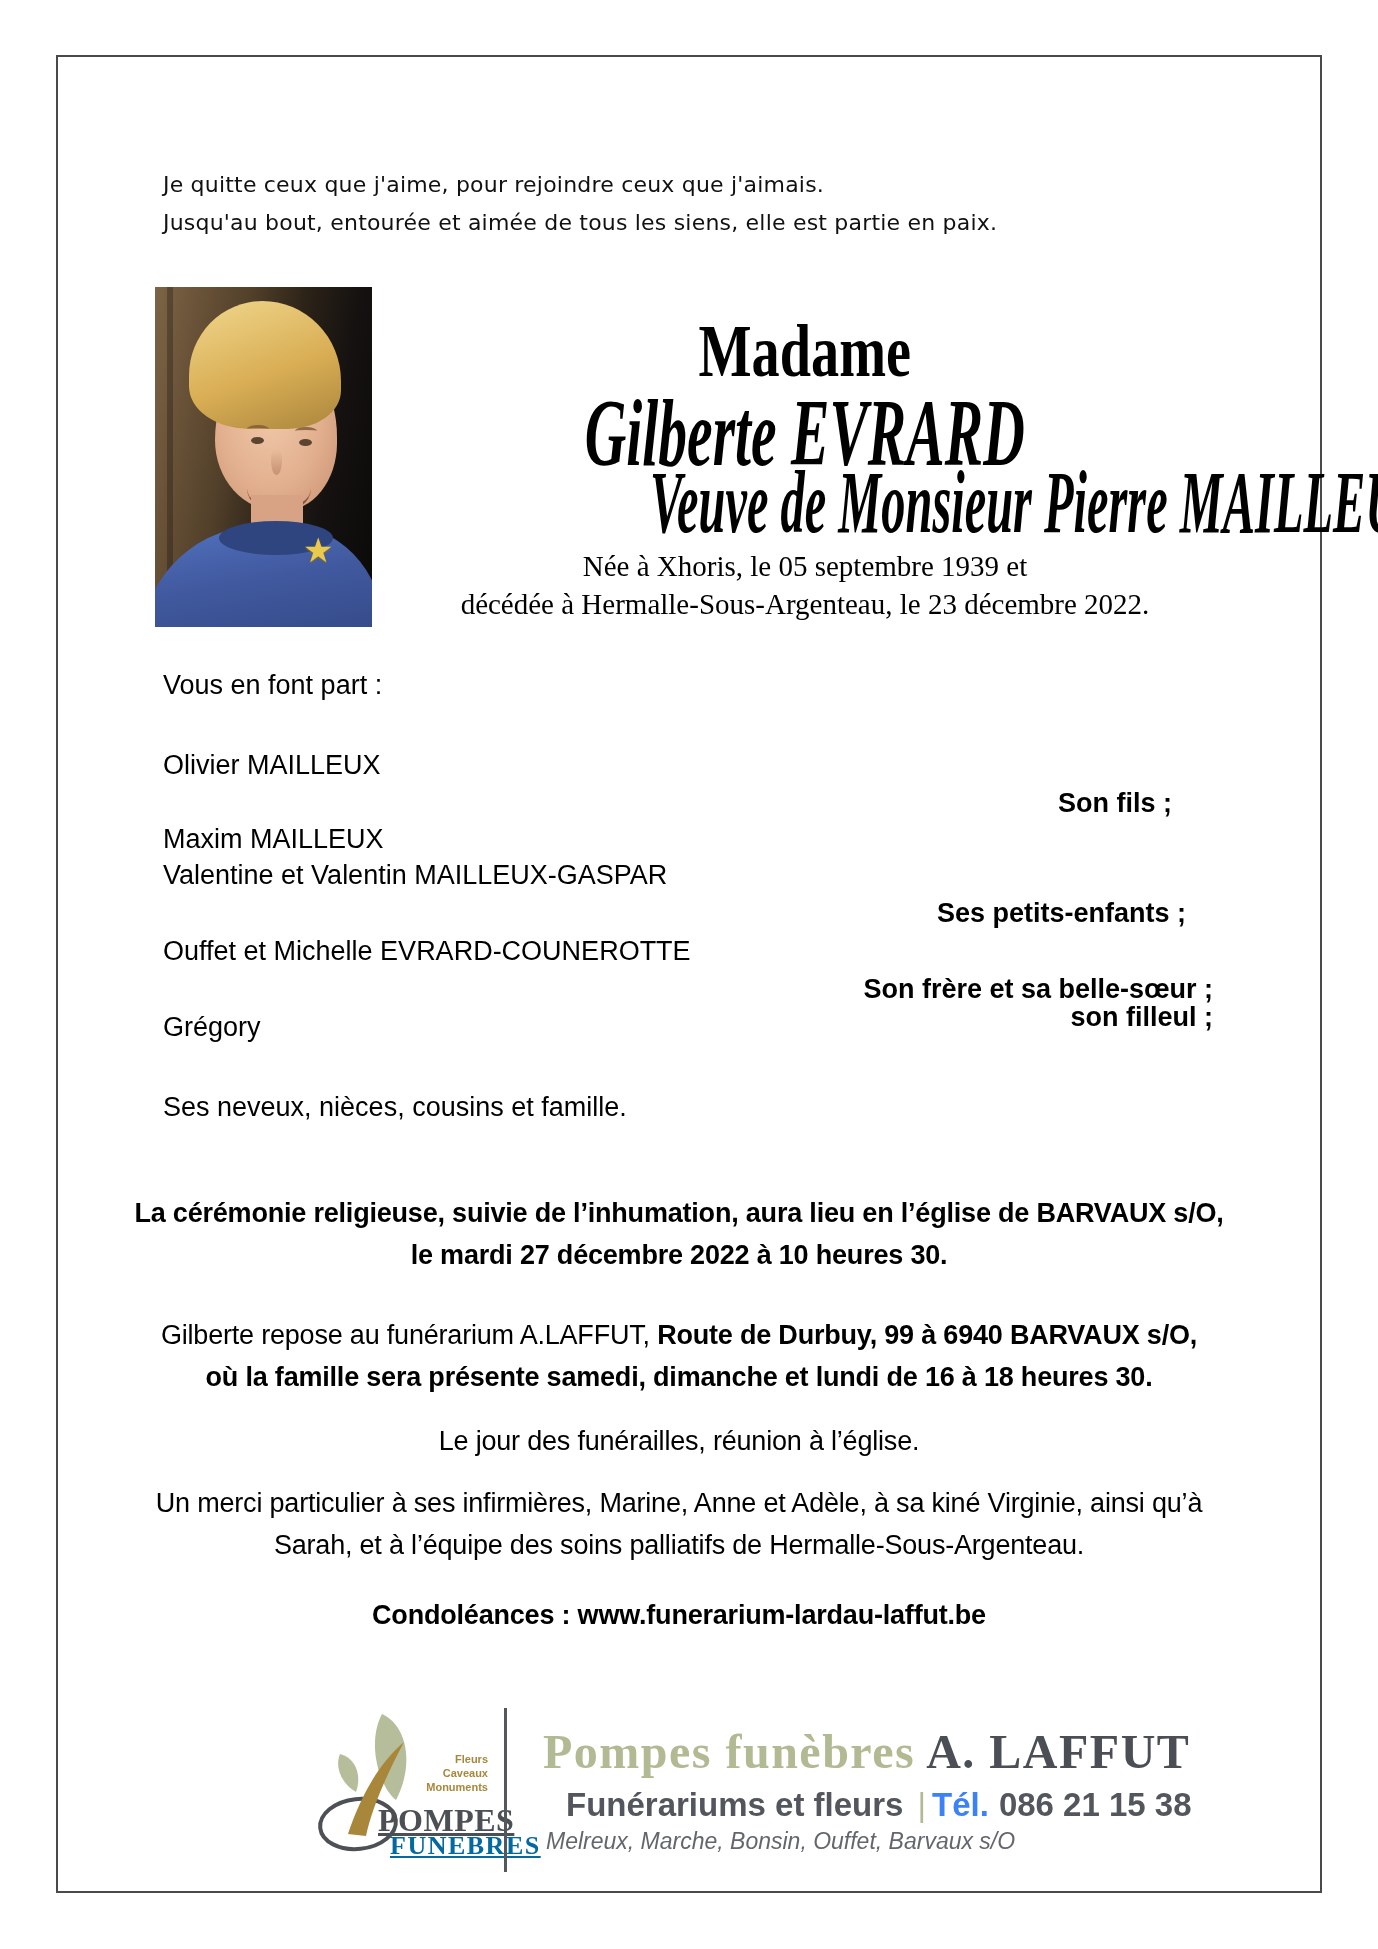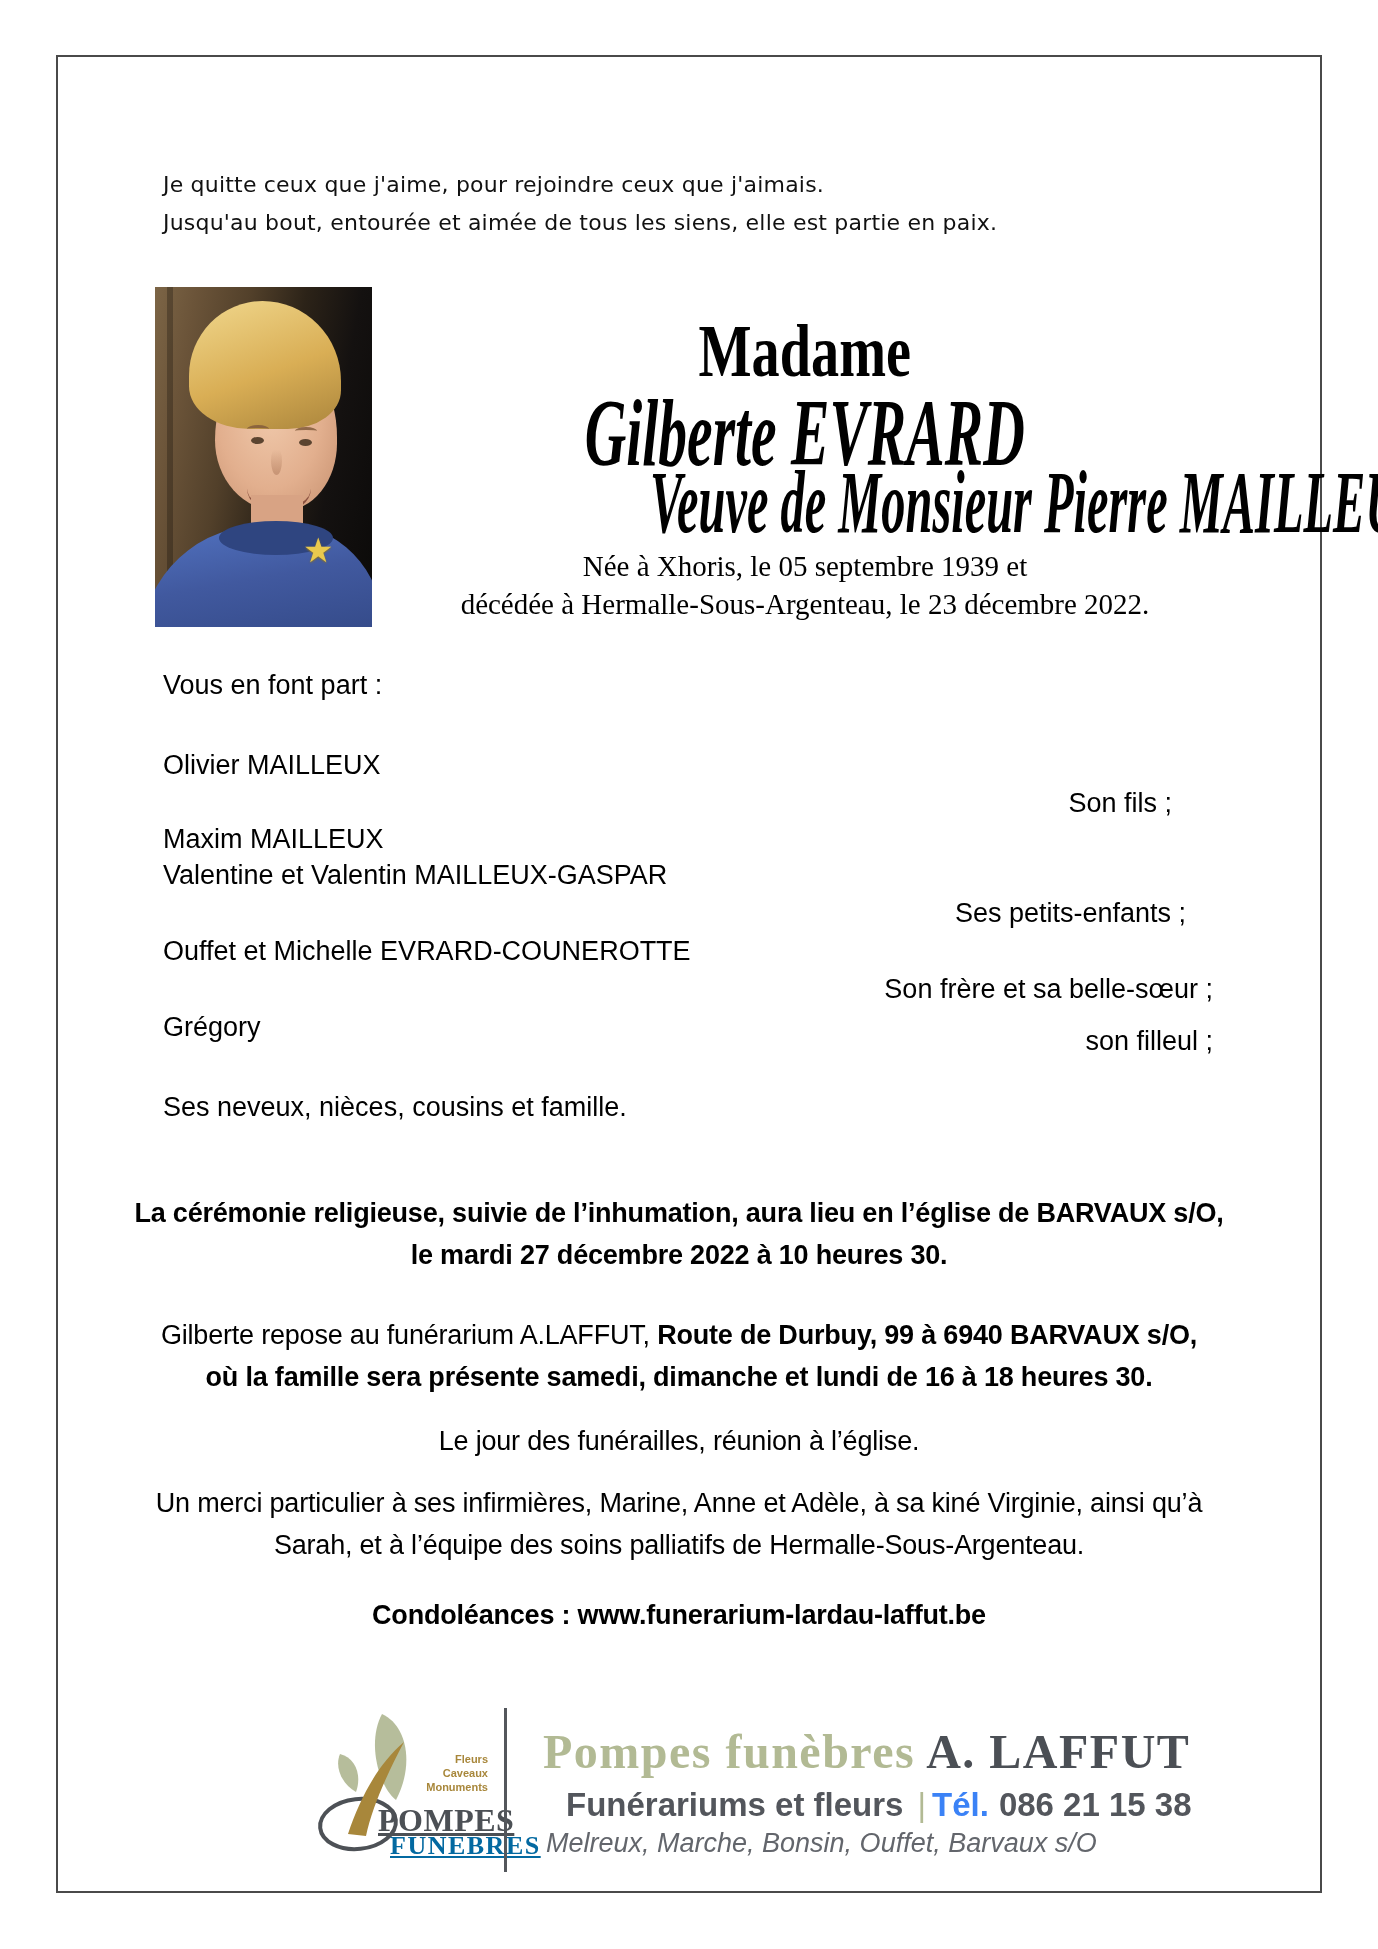--- a/index.html
+++ b/index.html
@@ -55,21 +55,21 @@
   .h-name     { top: 385px; font-size: 96px; font-weight: bold; font-style: italic; }
   .h-name     .cond { display: inline-block; transform: scaleX(.60); }
   .h-widow    { top: 459px; font-size: 88px; font-weight: bold; font-style: italic; }
   .h-widow    .cond { display: inline-block; transform: scaleX(.55); }
   .h-birth    { top: 552px; font-size: 29px; }
   .h-death    { top: 590px; font-size: 29px; }
 
   
   .line { position: absolute; font-size: 27px; line-height: 34px; white-space: nowrap; }
   .lft  { left: 163px; }
-  .role { font-weight: normal; text-align: center; }
+  .role { font-weight: bold; text-align: center; }
   .r206 { right: 206px; } .r192 { right: 192px; } .r165 { right: 165px; }
 
   
   .cpar { position: absolute; left: 56px; width: 1246px; text-align: center;
           font-size: 27px; line-height: 34px; letter-spacing: -.2px; white-space: nowrap; }
   .bold { font-weight: bold; }
 
   
   .logo-mark { position: absolute; left: 316px; top: 1702px; width: 180px; height: 180px; }
   .logo-mark svg { position: absolute; left: 0; top: 0; }
@@ -82,21 +82,21 @@
   .footer-divider { position: absolute; left: 504px; top: 1708px; width: 3px; height: 164px; background: #54575c; }
 
   .brand-line { position: absolute; left: 543px; top: 1726px; font-family: "Liberation Serif", serif;
       font-weight: bold; font-size: 48px; line-height: 1.1; letter-spacing: 1.5px; white-space: nowrap; }
   .brand-light { color: #b2ba94; }
   .brand-dark  { color: #4b4f55; }
   .services-line { position: absolute; left: 566px; top: 1786px; font-size: 33px; font-weight: bold;
       color: #53565c; white-space: nowrap; }
   .services-line .sep { color: #b2ba94; font-weight: normal; margin: 0 6px 0 14px; }
   .services-line .tel { color: #3b82f6; margin-right: 10px; }
-  .locations-line { position: absolute; left: 546px; top: 1828px; font-size: 27px; font-style: italic;
+  .locations-line { position: absolute; left: 546px; top: 1828px; font-size: 23px; font-style: italic;
       color: #63666c; white-space: nowrap; }
 </style>
 </head>
 <body>
 
 <div class="page">
 
   <div class="frame"></div>
 
   <div class="quote">
@@ -135,21 +135,21 @@
   <div class="line role r206" style="top:786px">Son fils ;</div>
 
   <div class="line lft" style="top:822px">Maxim MAILLEUX</div>
   <div class="line lft" style="top:858px">Valentine et Valentin MAILLEUX-GASPAR</div>
   <div class="line role r192" style="top:896px">Ses petits-enfants ;</div>
 
   <div class="line lft" style="top:934px">Ouffet et Michelle EVRARD-COUNEROTTE</div>
   <div class="line role r165" style="top:972px">Son frère et sa belle-sœur ;</div>
 
   <div class="line lft" style="top:1010px">Grégory</div>
-  <div class="line role r165" style="top:1024px">son filleul ;</div>
+  <div class="line role r165" style="top:1000px">son filleul ;</div>
 
   <div class="line lft" style="top:1090px">Ses neveux, nièces, cousins et famille.</div>
 
   <div class="cpar bold" style="top:1196px">La cérémonie religieuse, suivie de l’inhumation, aura lieu en l’église de BARVAUX s/O,</div>
   <div class="cpar bold" style="top:1238px">le mardi 27 décembre 2022 à 10 heures 30.</div>
 
   <div class="cpar" style="top:1318px"><span>Gilberte repose au funérarium A.LAFFUT, </span><span class="bold">Route de Durbuy, 99 à 6940 BARVAUX s/O,</span></div>
   <div class="cpar bold" style="top:1360px">où la famille sera présente samedi, dimanche et lundi de 16 à 18 heures 30.</div>
 
   <div class="cpar" style="top:1424px">Le jour des funérailles, réunion à l’église.</div>

